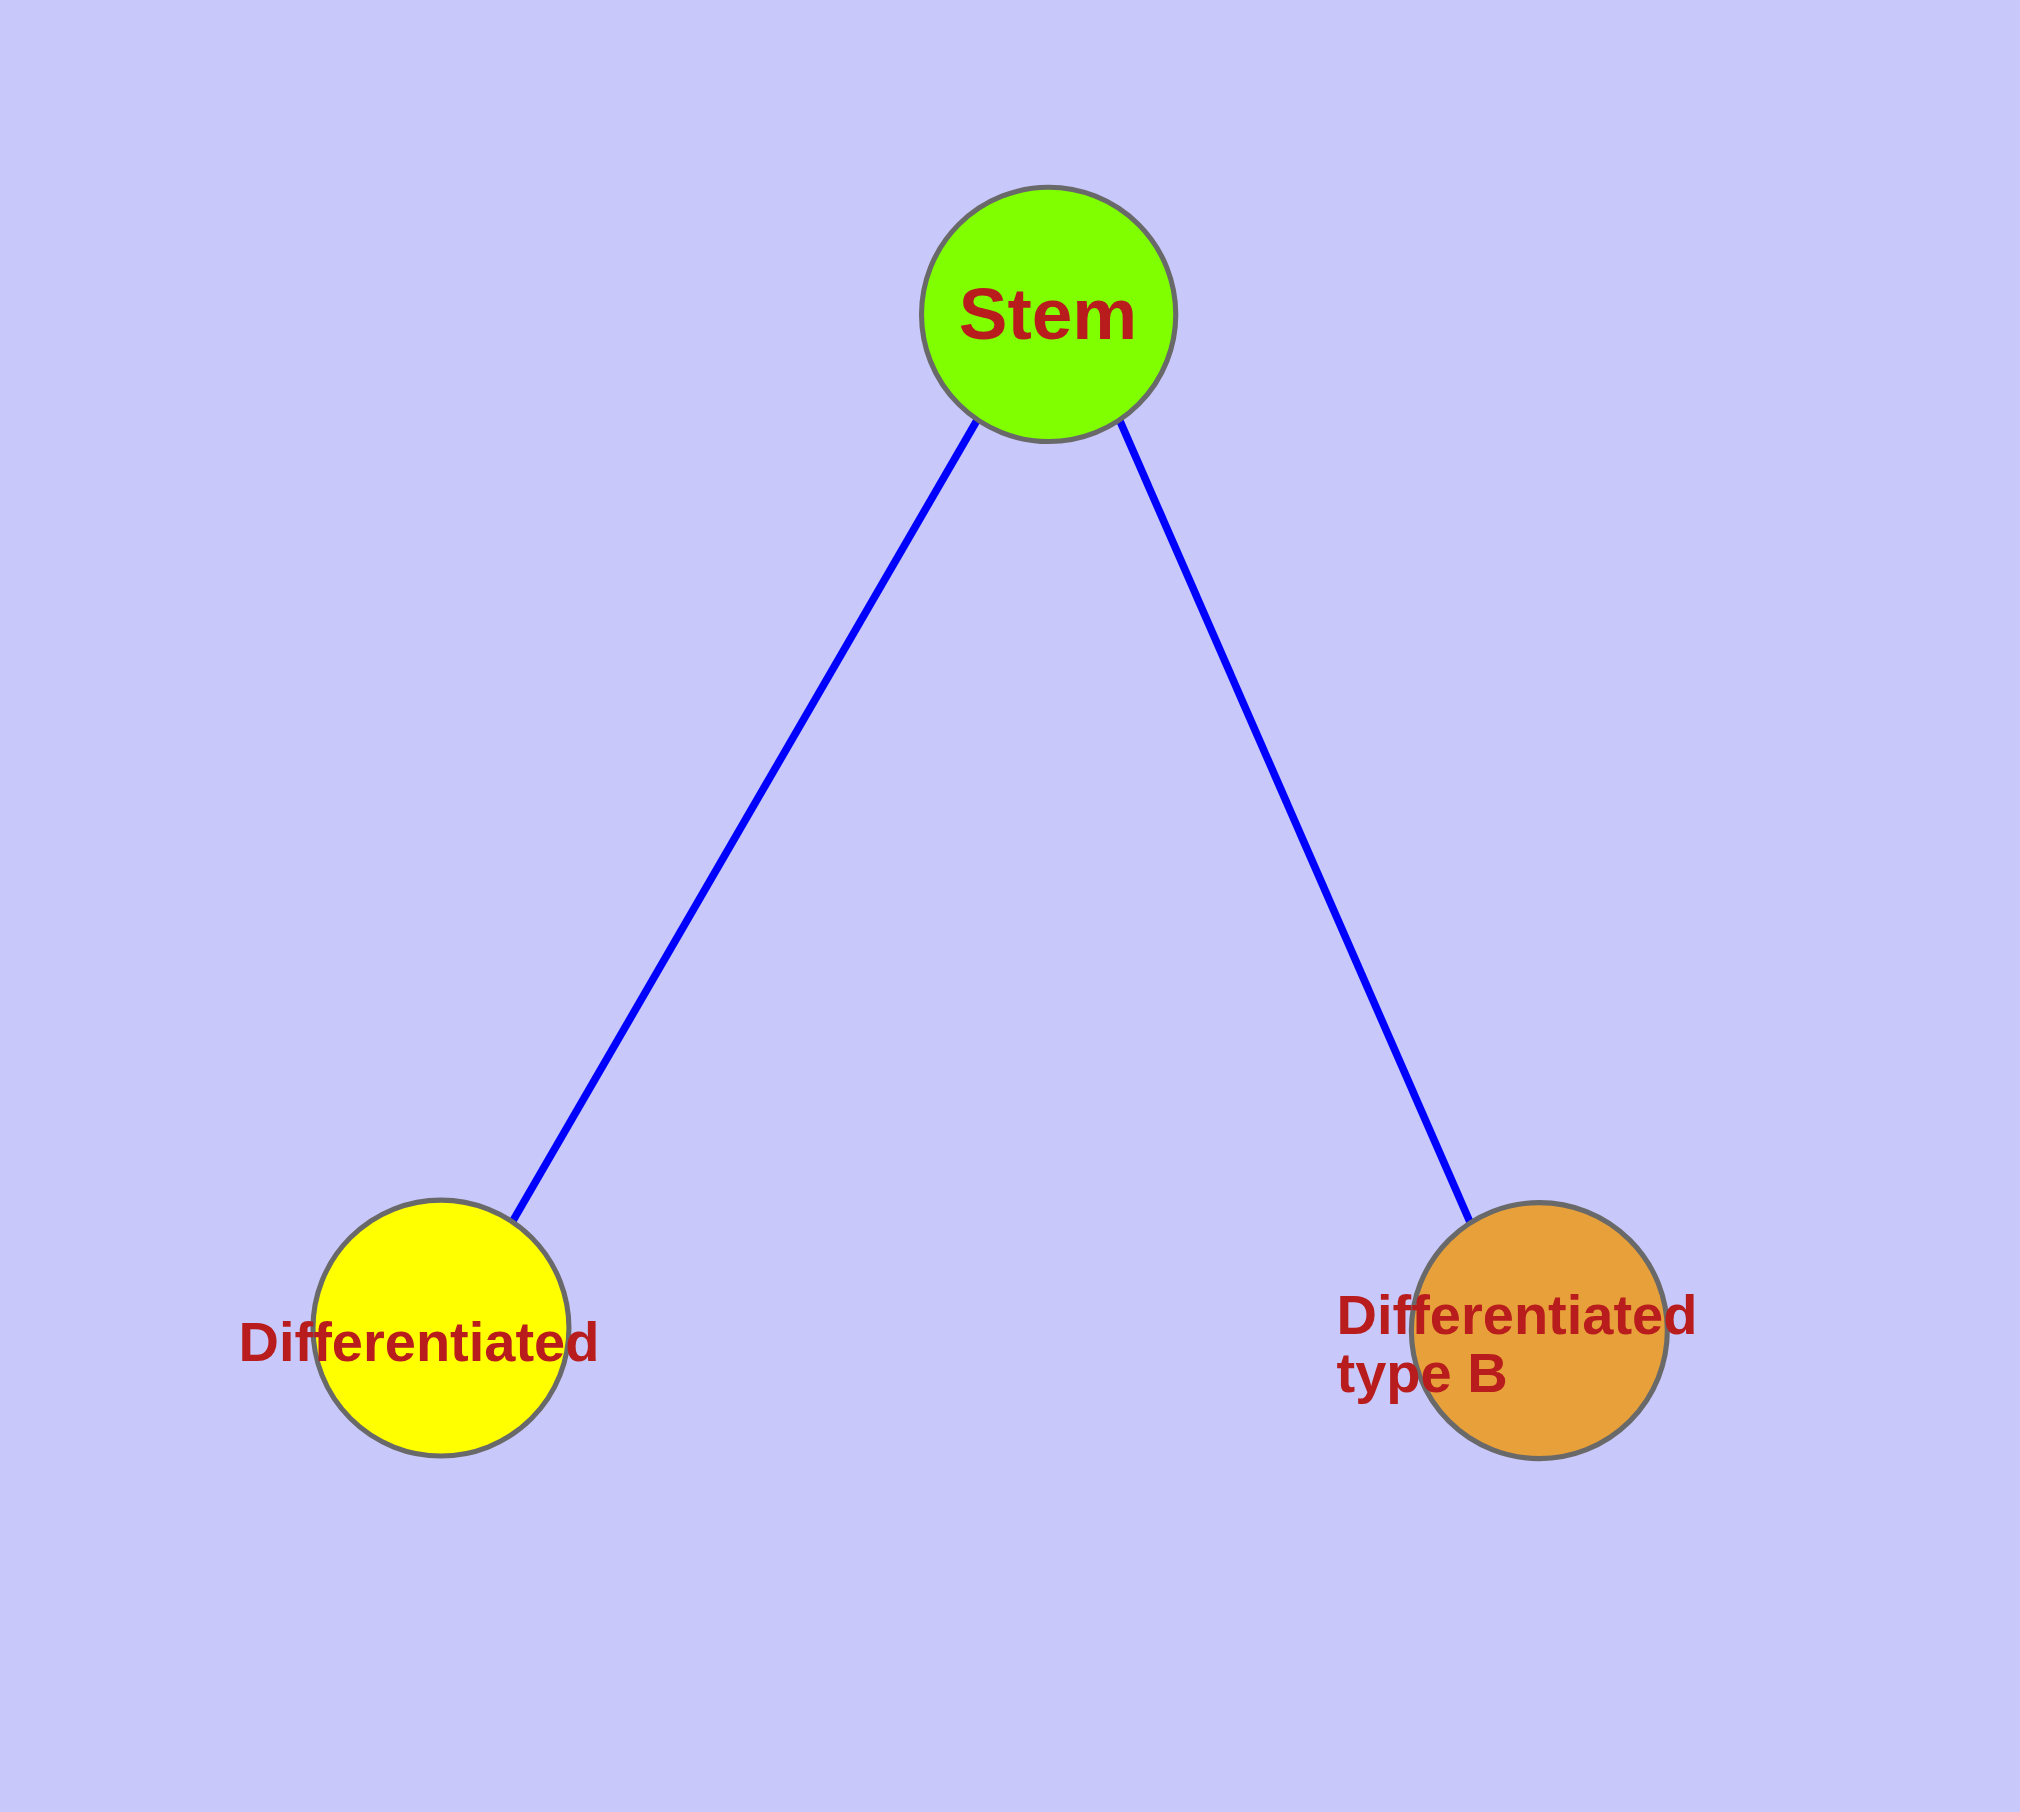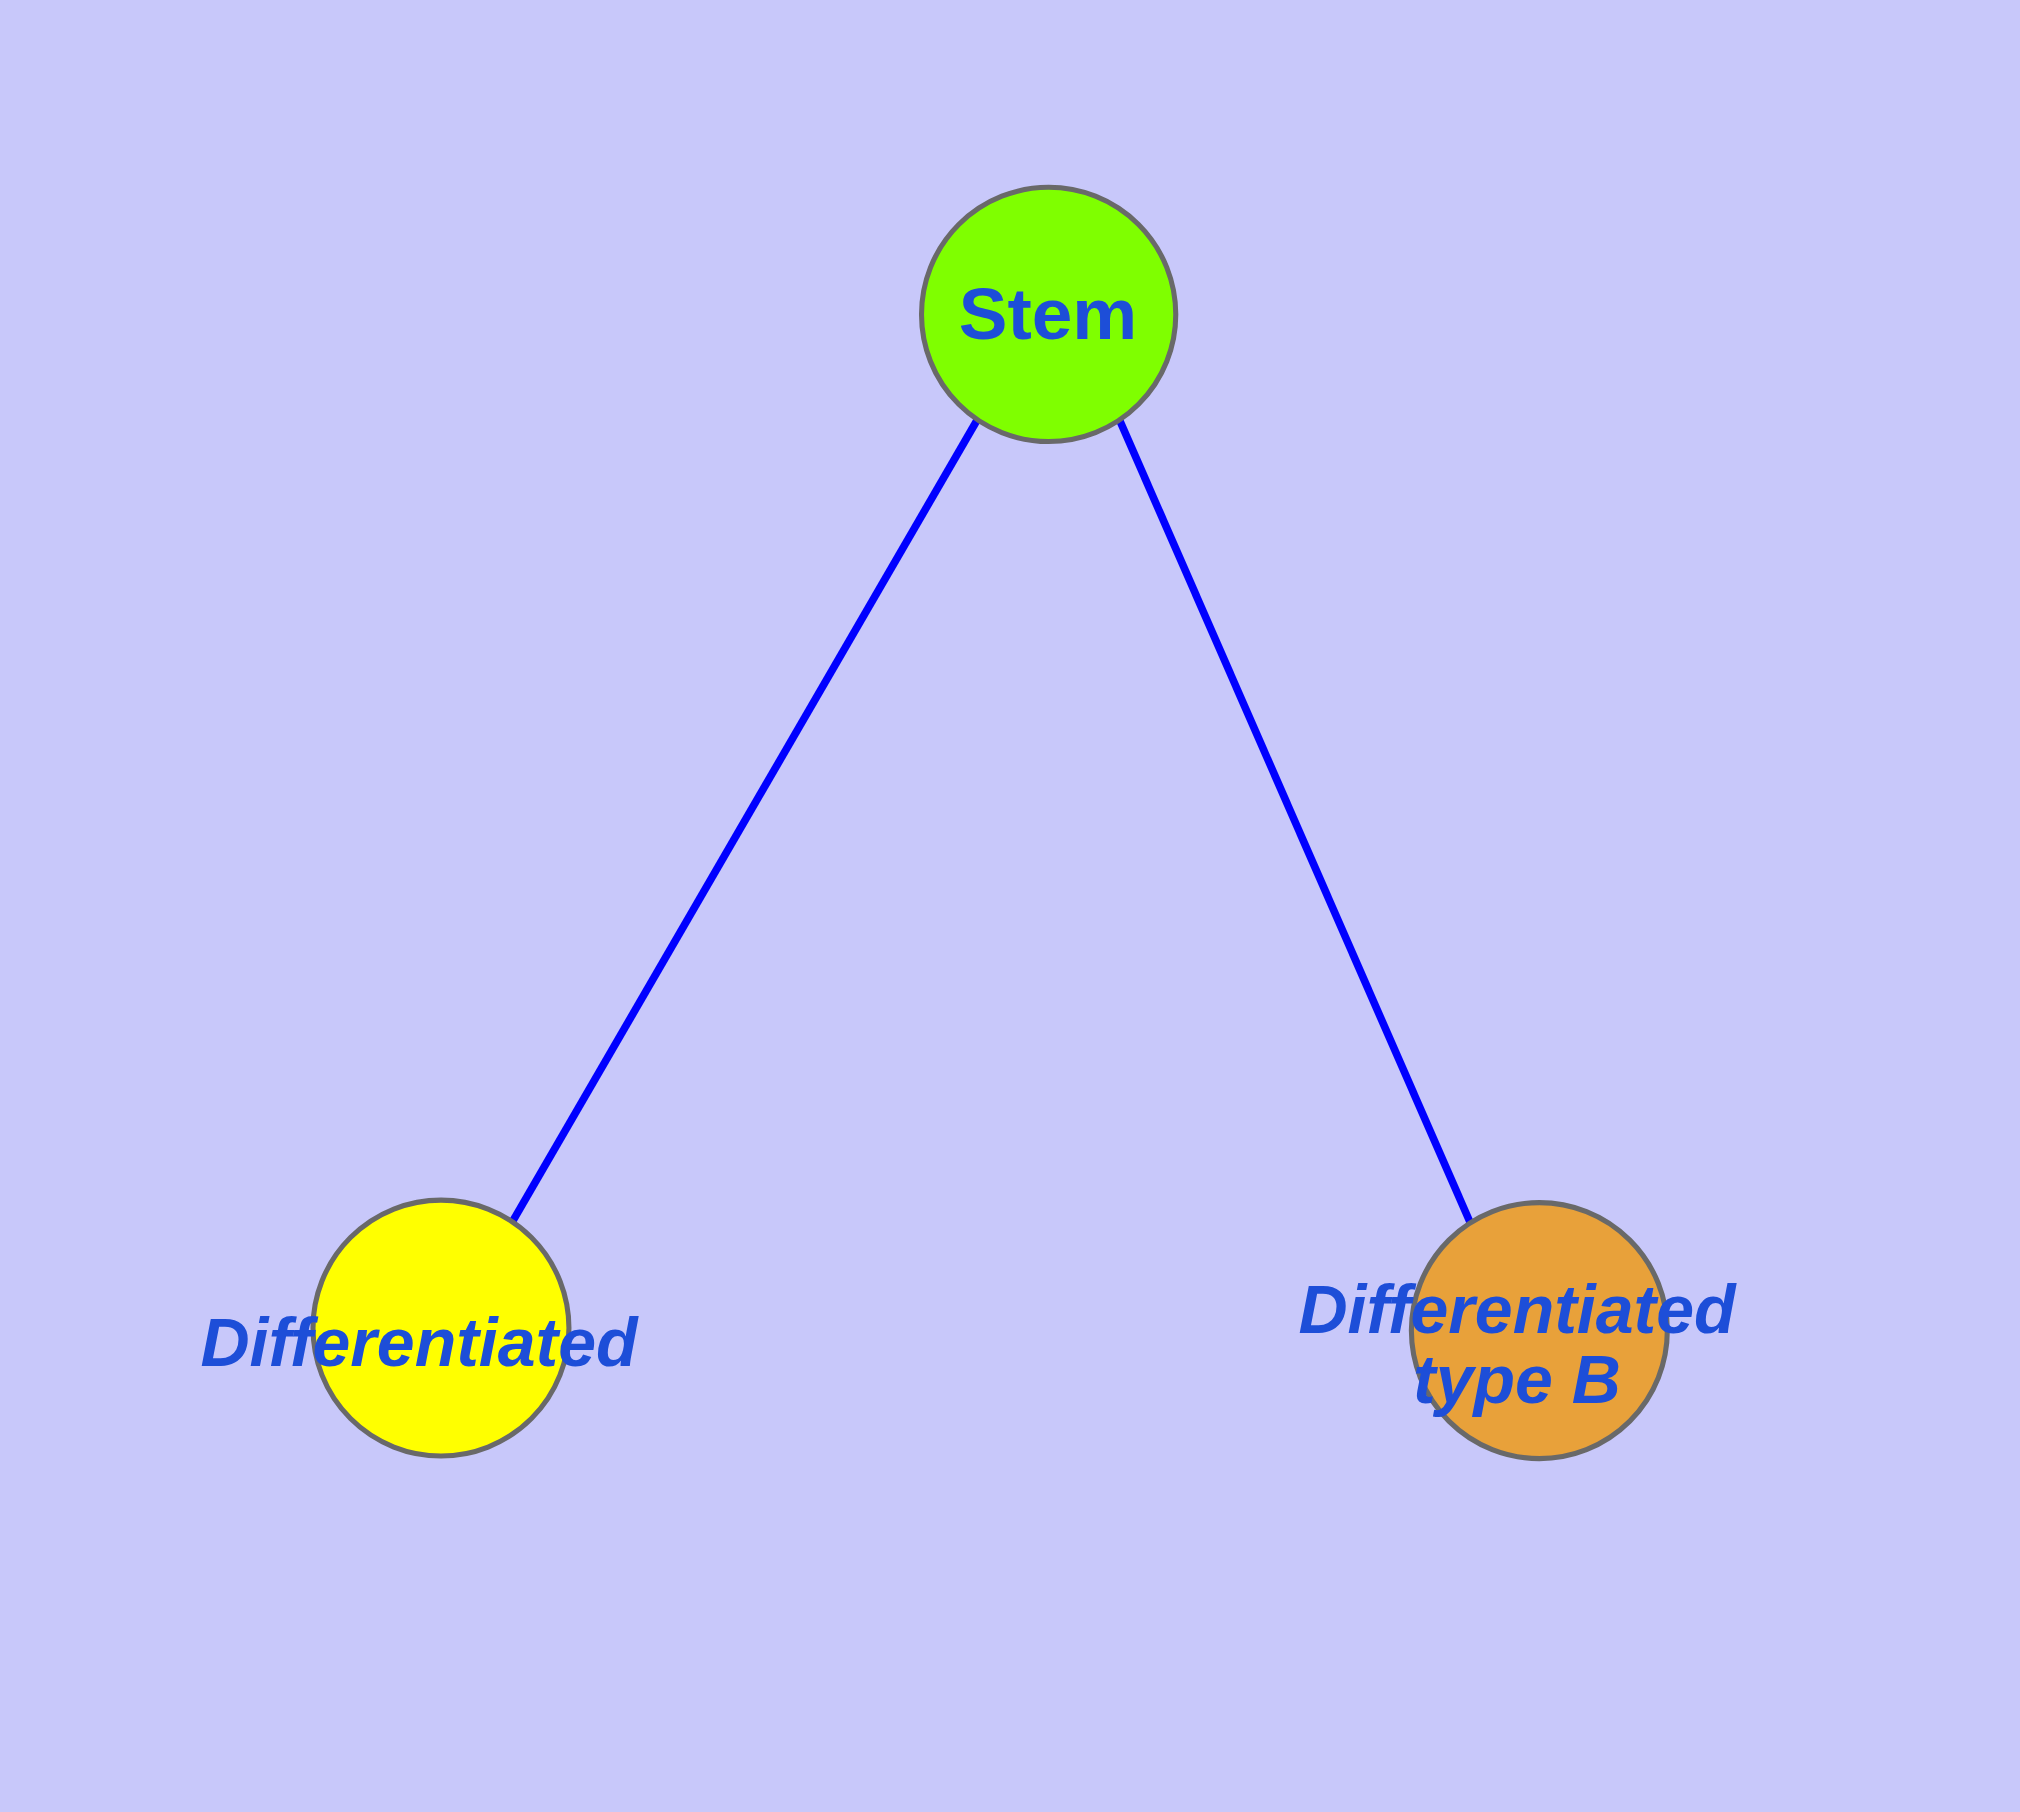--- a/index.html
+++ b/index.html
@@ -22,34 +22,32 @@
     background: #c8c8fa;
   }
   #graph-svg {
     position: absolute;
     left: 0; top: 0;
     width: 2021px;
     height: 1812px;
   }
   .node-label {
     position: absolute;
-    text-align: center;
-    color: #1d4ed8;
+    color: #b91c1c;
     font-weight: bold;
     white-space: pre;
     line-height: 1.03;
     pointer-events: none;
     transform: translate(-50%, -50%);
   }
   .node-label.root {
     font-size: 73px;
   }
   .node-label.leaf {
-    font-size: 68px;
-    font-style: italic;
+    font-size: 56px;
   }
 </style>
 </head>
 <body>
 
 <div id="canvas">
 
   <div id="bg-rect"></div>
 
   <svg id="graph-svg" viewBox="0 0 2384 2138" xmlns="http://www.w3.org/2000/svg">

